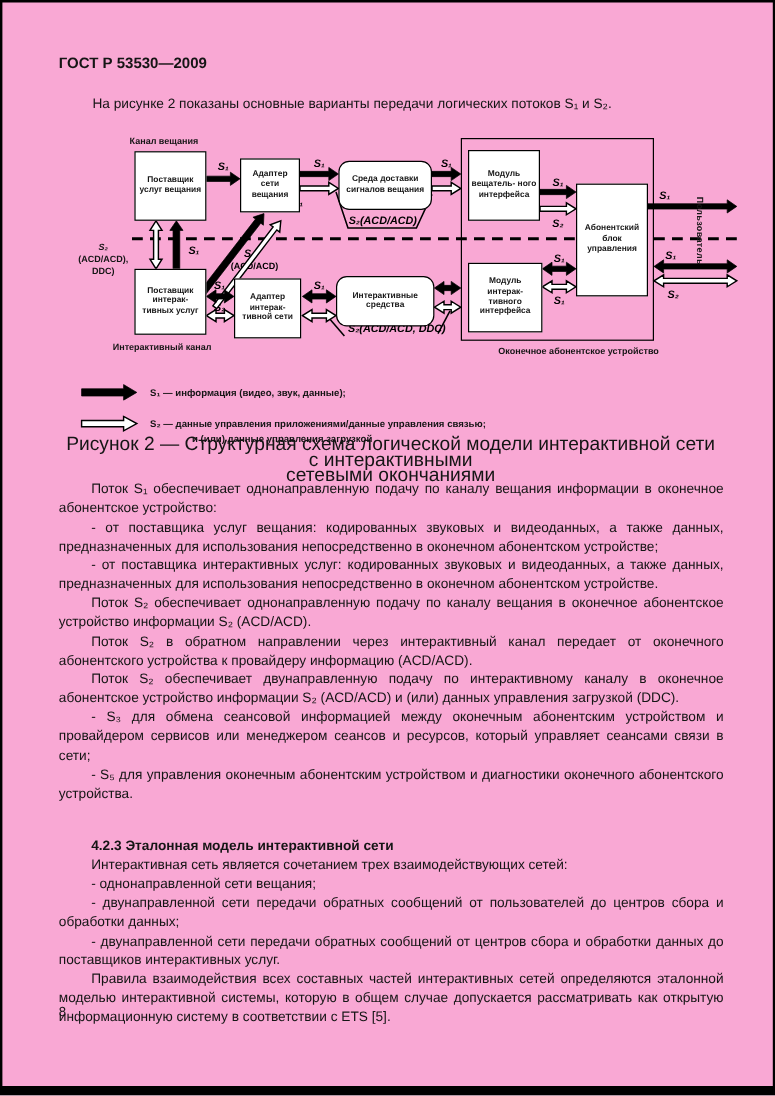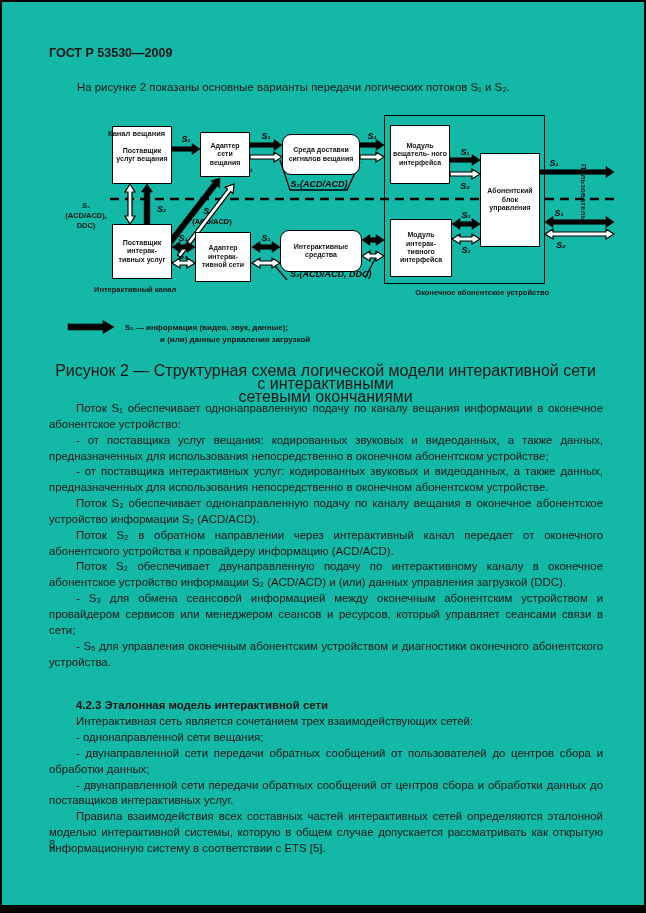--- a/index.html
+++ b/index.html
@@ -1,18 +1,18 @@
 <!DOCTYPE html>
 <html lang="ru"><head>
 <meta charset="utf-8">
 <style>
   html,body { margin:0; padding:0; background:#e8e8e8; }
   .page {
     position:relative; width:646px; height:913px; margin:0 auto;
-    background:#14b8a6; color:#151515; overflow:hidden;
+    background:#f9a8d4; color:#151515; overflow:hidden;
     font-family:"Liberation Sans", sans-serif;
     border-left:2px solid #000; border-right:2px solid #000;
     border-top:2px solid #000; border-bottom:8px solid #000;
     box-sizing:border-box;
   }
   .hdr { position:absolute; left:47px; top:44px; font-size:12.5px; font-weight:bold; }
   .intro { position:absolute; left:47px; top:79px; width:553px; font-size:11.4px; text-indent:28px; }
 
   
   .diagram { position:absolute; left:60px; top:108px; width:562px; height:200px; }
@@ -131,37 +131,43 @@
     <div class="bx" style="left:50px; top:114px; width:60px; height:55px;">
         <span>Поставщик интерак- тивных услуг</span>
       </div>
     <div class="bx" style="left:133px; top:122px; width:56px; height:50px;">
         <span>Адаптер интерак- тивной сети</span>
       </div>
     <div class="bx rnd" style="left:218px; top:120px; width:82px; height:42px;">
         <span>Интерактивные средства</span>
       </div>
 
-    <div class="dlabel" style="left:46px; top:19px;text-align:right;">Канал вещания</div>
+    <div class="dlabel" style="left:46px; top:3px;text-align:right;">Канал вещания</div>
     <div class="dlabel" style="left:32px; top:175px;">Интерактивный канал</div>
     <div class="dlabel" style="left:322px; top:178px; width:165px; text-align:right; white-space:normal;">Оконечное абонентское устройство</div>
     <div class="userlbl">Пользователь</div>
     <div class="s2left">
       <span class="it">S₂</span>
       <span>(ACD/ACD),</span>
       <span>DDC)</span>
     </div>
   </div>
 
   <div class="legend">
     <div class="lrow">
       <svg id="leg1" width="52" height="14" viewBox="0 0 52 14">
           <polygon points="2.0,10.0 37.0,10.0 37.0,13.5 48.0,7.0 37.0,0.5 37.0,4.0 2.0,4.0" fill="#000" stroke="#000" stroke-width="0.6"></polygon>
         </svg>
       <span>S₁ — информация (видео, звук, данные);</span>
+    </div>
+    <div class="lrow">
+      <svg id="leg2" width="52" height="14" viewBox="0 0 52 14">
+          <polygon points="2.0,9.6 37.0,9.6 37.0,13.0 48.0,7.0 37.0,1.0 37.0,4.4 2.0,4.4" fill="#fff" stroke="#000" stroke-width="1.2"></polygon>
+        </svg>
+      <span>S₂ — данные управления приложениями/данные управления связью;</span>
     </div>
     <div class="lcont">и (или) данные управления загрузкой</div>
   </div>
 
   <div class="caption">
     <span>Рисунок 2 — Структурная схема логической модели интерактивной сети с интерактивными</span>
     <span>сетевыми окончаниями</span>
   </div>
 
   <div class="bodytext">

